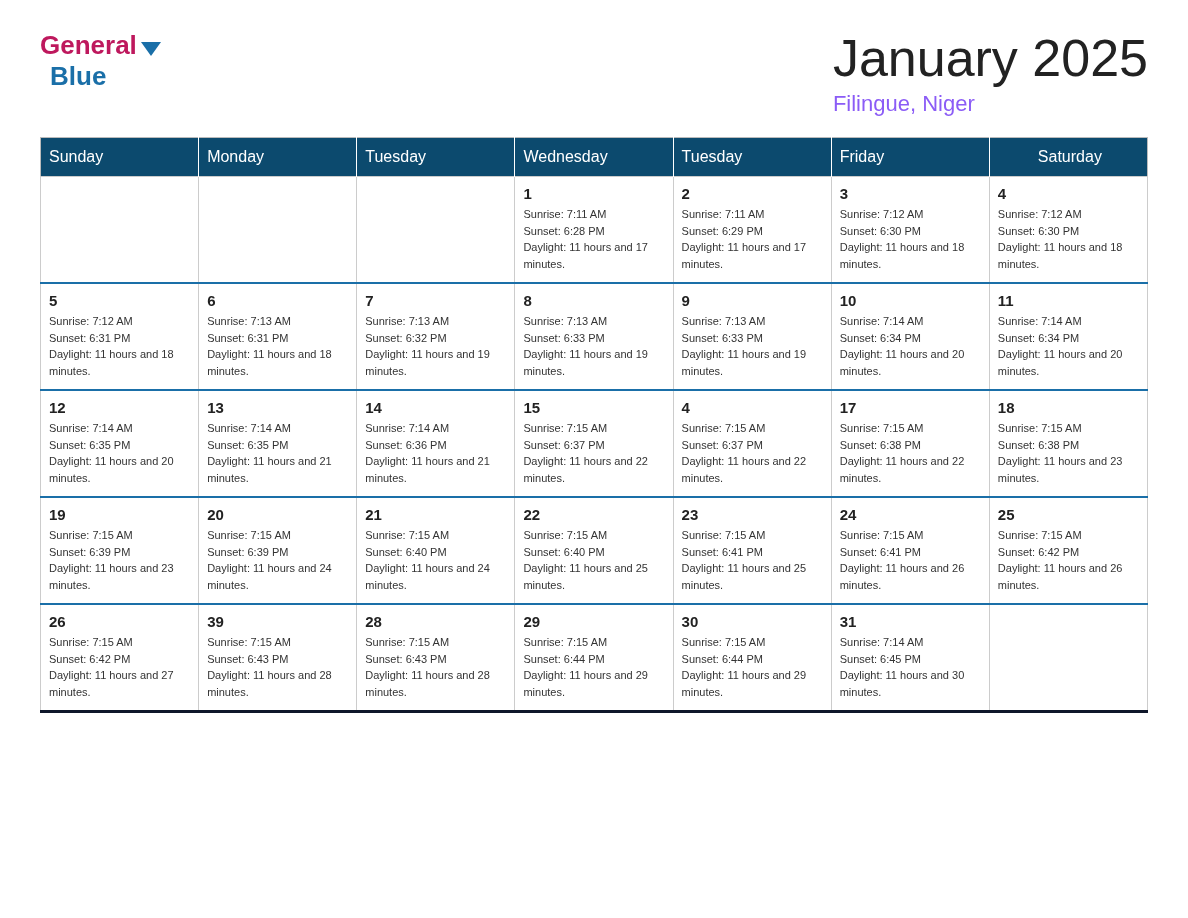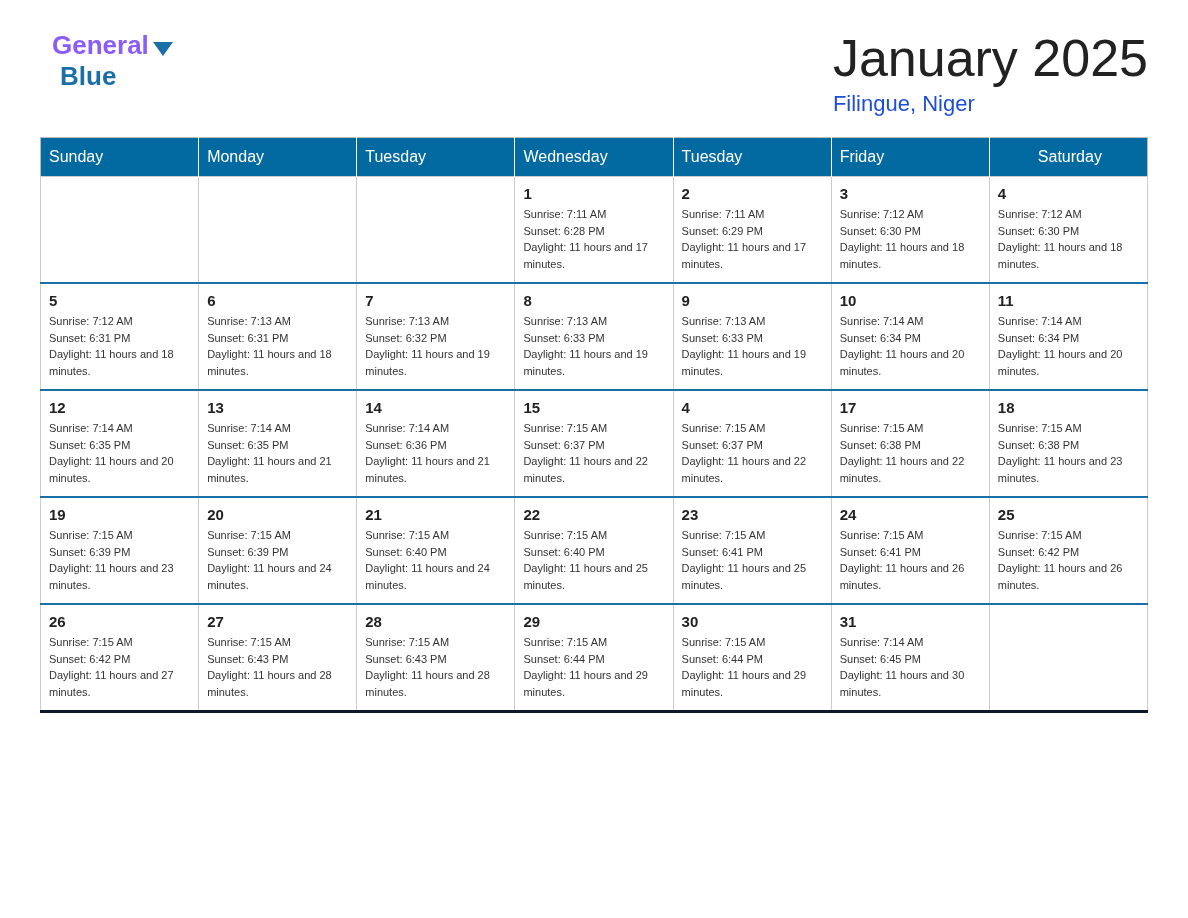--- a/index.html
+++ b/index.html
@@ -22,58 +22,57 @@
       flex-direction: column;
       align-items: flex-start;
     }
     .logo-top {
       display: flex;
       align-items: center;
     }
     .logo-general {
       font-size: 26px;
       font-weight: bold;
-      color: #8b5cf6;
-      margin-left: 12px;
+      color: #be185d;
     }
     .logo-arrow {
       width: 0;
       height: 0;
       border-left: 10px solid transparent;
       border-right: 10px solid transparent;
       border-top: 14px solid #1a6fa8;
       margin-left: 4px;
       margin-top: 6px;
     }
     .logo-blue {
       font-size: 26px;
       font-weight: bold;
       color: #1a6fa8;
-      margin-left: 20px;
+      margin-left: 10px;
     }
     .title-section {
     }
     .calendar-title {
       font-size: 52px;
       font-weight: normal;
       color: #222;
       line-height: 1.1;
     }
     .calendar-subtitle {
       font-size: 22px;
-      color: #1d4ed8;
+      color: #8b5cf6;
       margin-top: 4px;
     }
     .calendar {
       width: 100%;
       border-collapse: collapse;
       border: 1px solid #bbb;
     }
     .calendar thead tr th {
-      background-color: #0369a1;
+      background-color: #0c4a6e;
       color: #fff;
       padding: 10px 8px;
       text-align: left;
       font-size: 16px;
       font-weight: normal;
       border-right: 1px solid #fff;
     }
     .calendar thead tr th:last-child {
       border-right: none;
       padding-left: 48px;
@@ -248,21 +247,21 @@
           <div class="day-number">25</div>
           <div class="day-info">Sunrise: 7:15 AM<br>Sunset: 6:42 PM<br>Daylight: 11 hours and 26 minutes.</div>
         </td>
       </tr>
       <tr>
         <td>
           <div class="day-number">26</div>
           <div class="day-info">Sunrise: 7:15 AM<br>Sunset: 6:42 PM<br>Daylight: 11 hours and 27 minutes.</div>
         </td>
         <td>
-          <div class="day-number">27</div>
+          <div class="day-number">39</div>
           <div class="day-info">Sunrise: 7:15 AM<br>Sunset: 6:43 PM<br>Daylight: 11 hours and 28 minutes.</div>
         </td>
         <td>
           <div class="day-number">28</div>
           <div class="day-info">Sunrise: 7:15 AM<br>Sunset: 6:43 PM<br>Daylight: 11 hours and 28 minutes.</div>
         </td>
         <td>
           <div class="day-number">29</div>
           <div class="day-info">Sunrise: 7:15 AM<br>Sunset: 6:44 PM<br>Daylight: 11 hours and 29 minutes.</div>
         </td>

